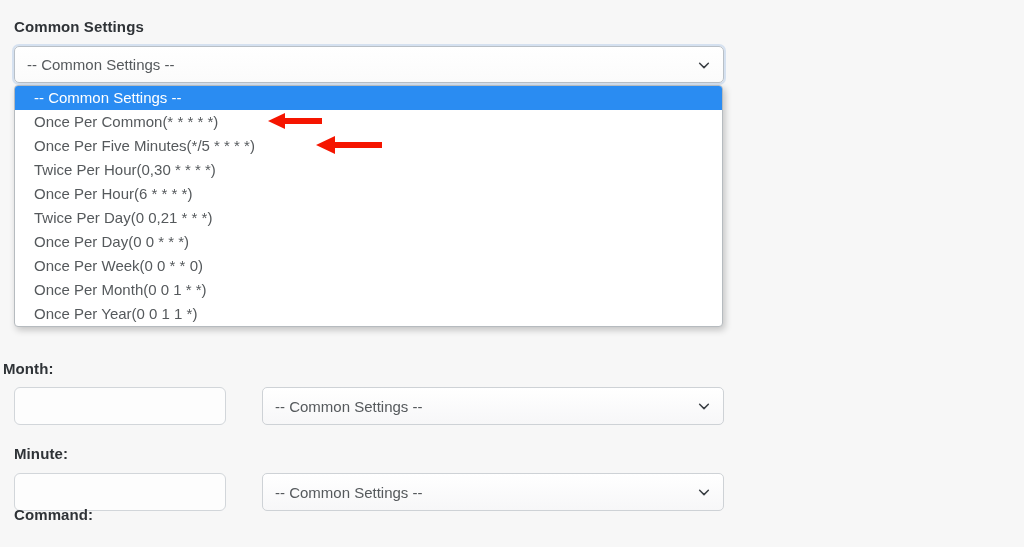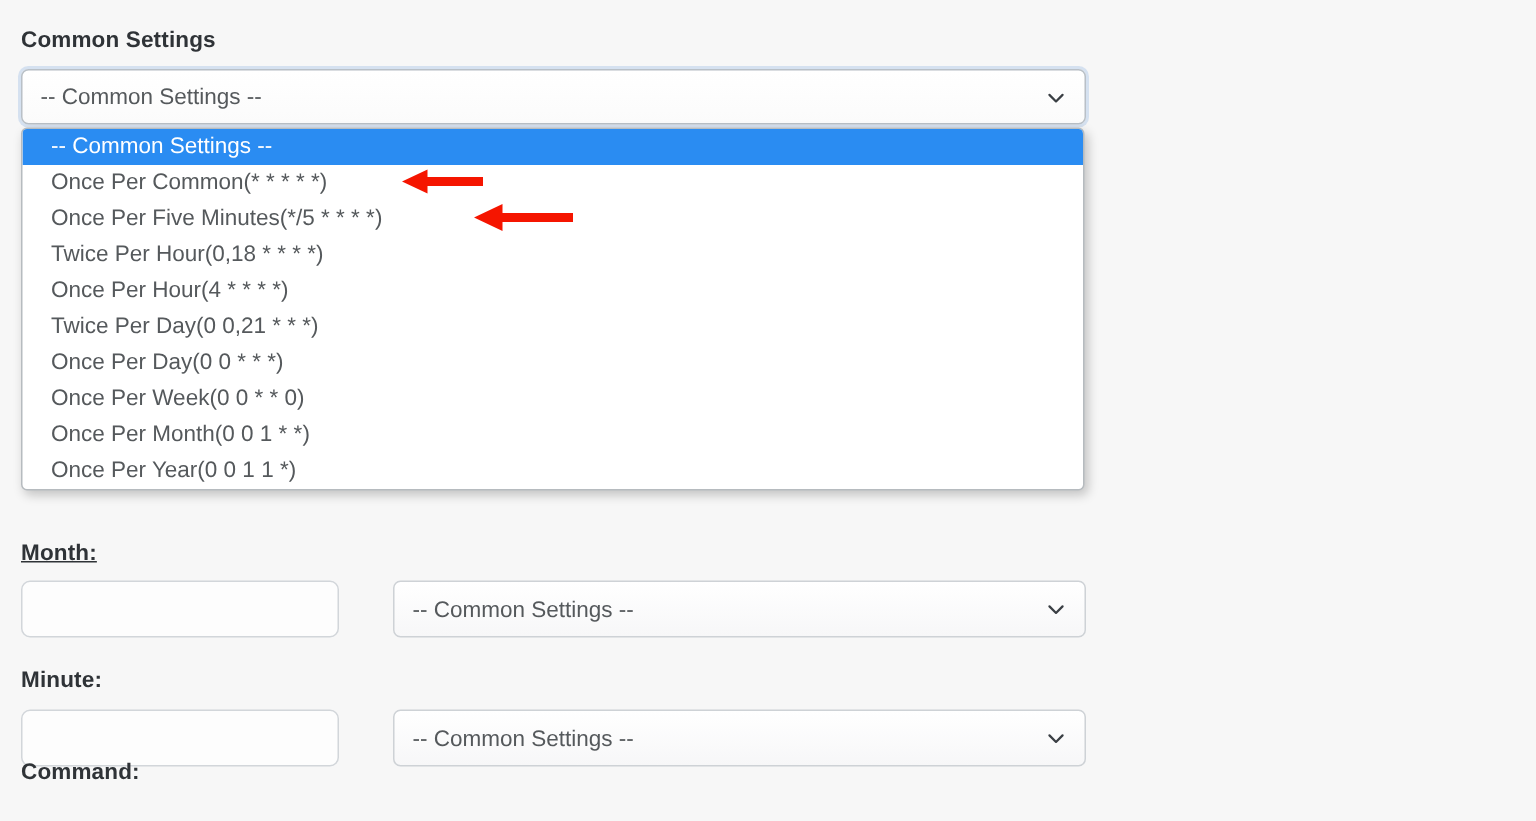--- a/index.html
+++ b/index.html
@@ -20,21 +20,21 @@
   .page { position: relative; width: 876px; height: 547px; padding-left: 42px; }
 
   
   .field-label {
     font-weight: bold;
     font-size: 15px;
     color: #2f3337;
     letter-spacing: 0.1px;
   }
   #label-common  { position: absolute; left: 14px; top: 18px; }
-  #label-month   { position: absolute; left: 14px; top: 360px; text-decoration: underline; }
+  #label-month   { position: absolute; left: 3px; top: 360px; }
   #label-weekday { position: absolute; left: 14px; top: 445px; }
   #label-command { position: absolute; left: 14px; top: 506px; }
 
   
   .select-box {
     position: absolute;
     background: #ffffff;
     border: 1px solid #ced2d6;
     border-radius: 5px;
     display: flex;
@@ -132,22 +132,22 @@
       <svg viewBox="0 0 16 16" fill="none" stroke="currentColor" stroke-width="1.7" stroke-linecap="round" stroke-linejoin="round">
         <polyline points="3,6 8,11 13,6"></polyline>
       </svg>
     </span>
   </div>
 
   <ul id="dropdown-list">
     <li class="selected">-- Common Settings --</li>
     <li>Once Per Common(* * * * *)</li>
     <li>Once Per Five Minutes(*/5 * * * *)</li>
-    <li>Twice Per Hour(0,18 * * * *)</li>
-    <li>Once Per Hour(4 * * * *)</li>
+    <li>Twice Per Hour(0,30 * * * *)</li>
+    <li>Once Per Hour(6 * * * *)</li>
     <li>Twice Per Day(0 0,21 * * *)</li>
     <li>Once Per Day(0 0 * * *)</li>
     <li>Once Per Week(0 0 * * 0)</li>
     <li>Once Per Month(0 0 1 * *)</li>
     <li>Once Per Year(0 0 1 1 *)</li>
   </ul>
 
   <div id="arrow-one" class="arrow">
     <svg viewBox="0 0 54 18" preserveAspectRatio="none">
       <polygon points="0,9 17,1 17,6 54,6 54,12 17,12 17,17" fill="#f51500"></polygon>

